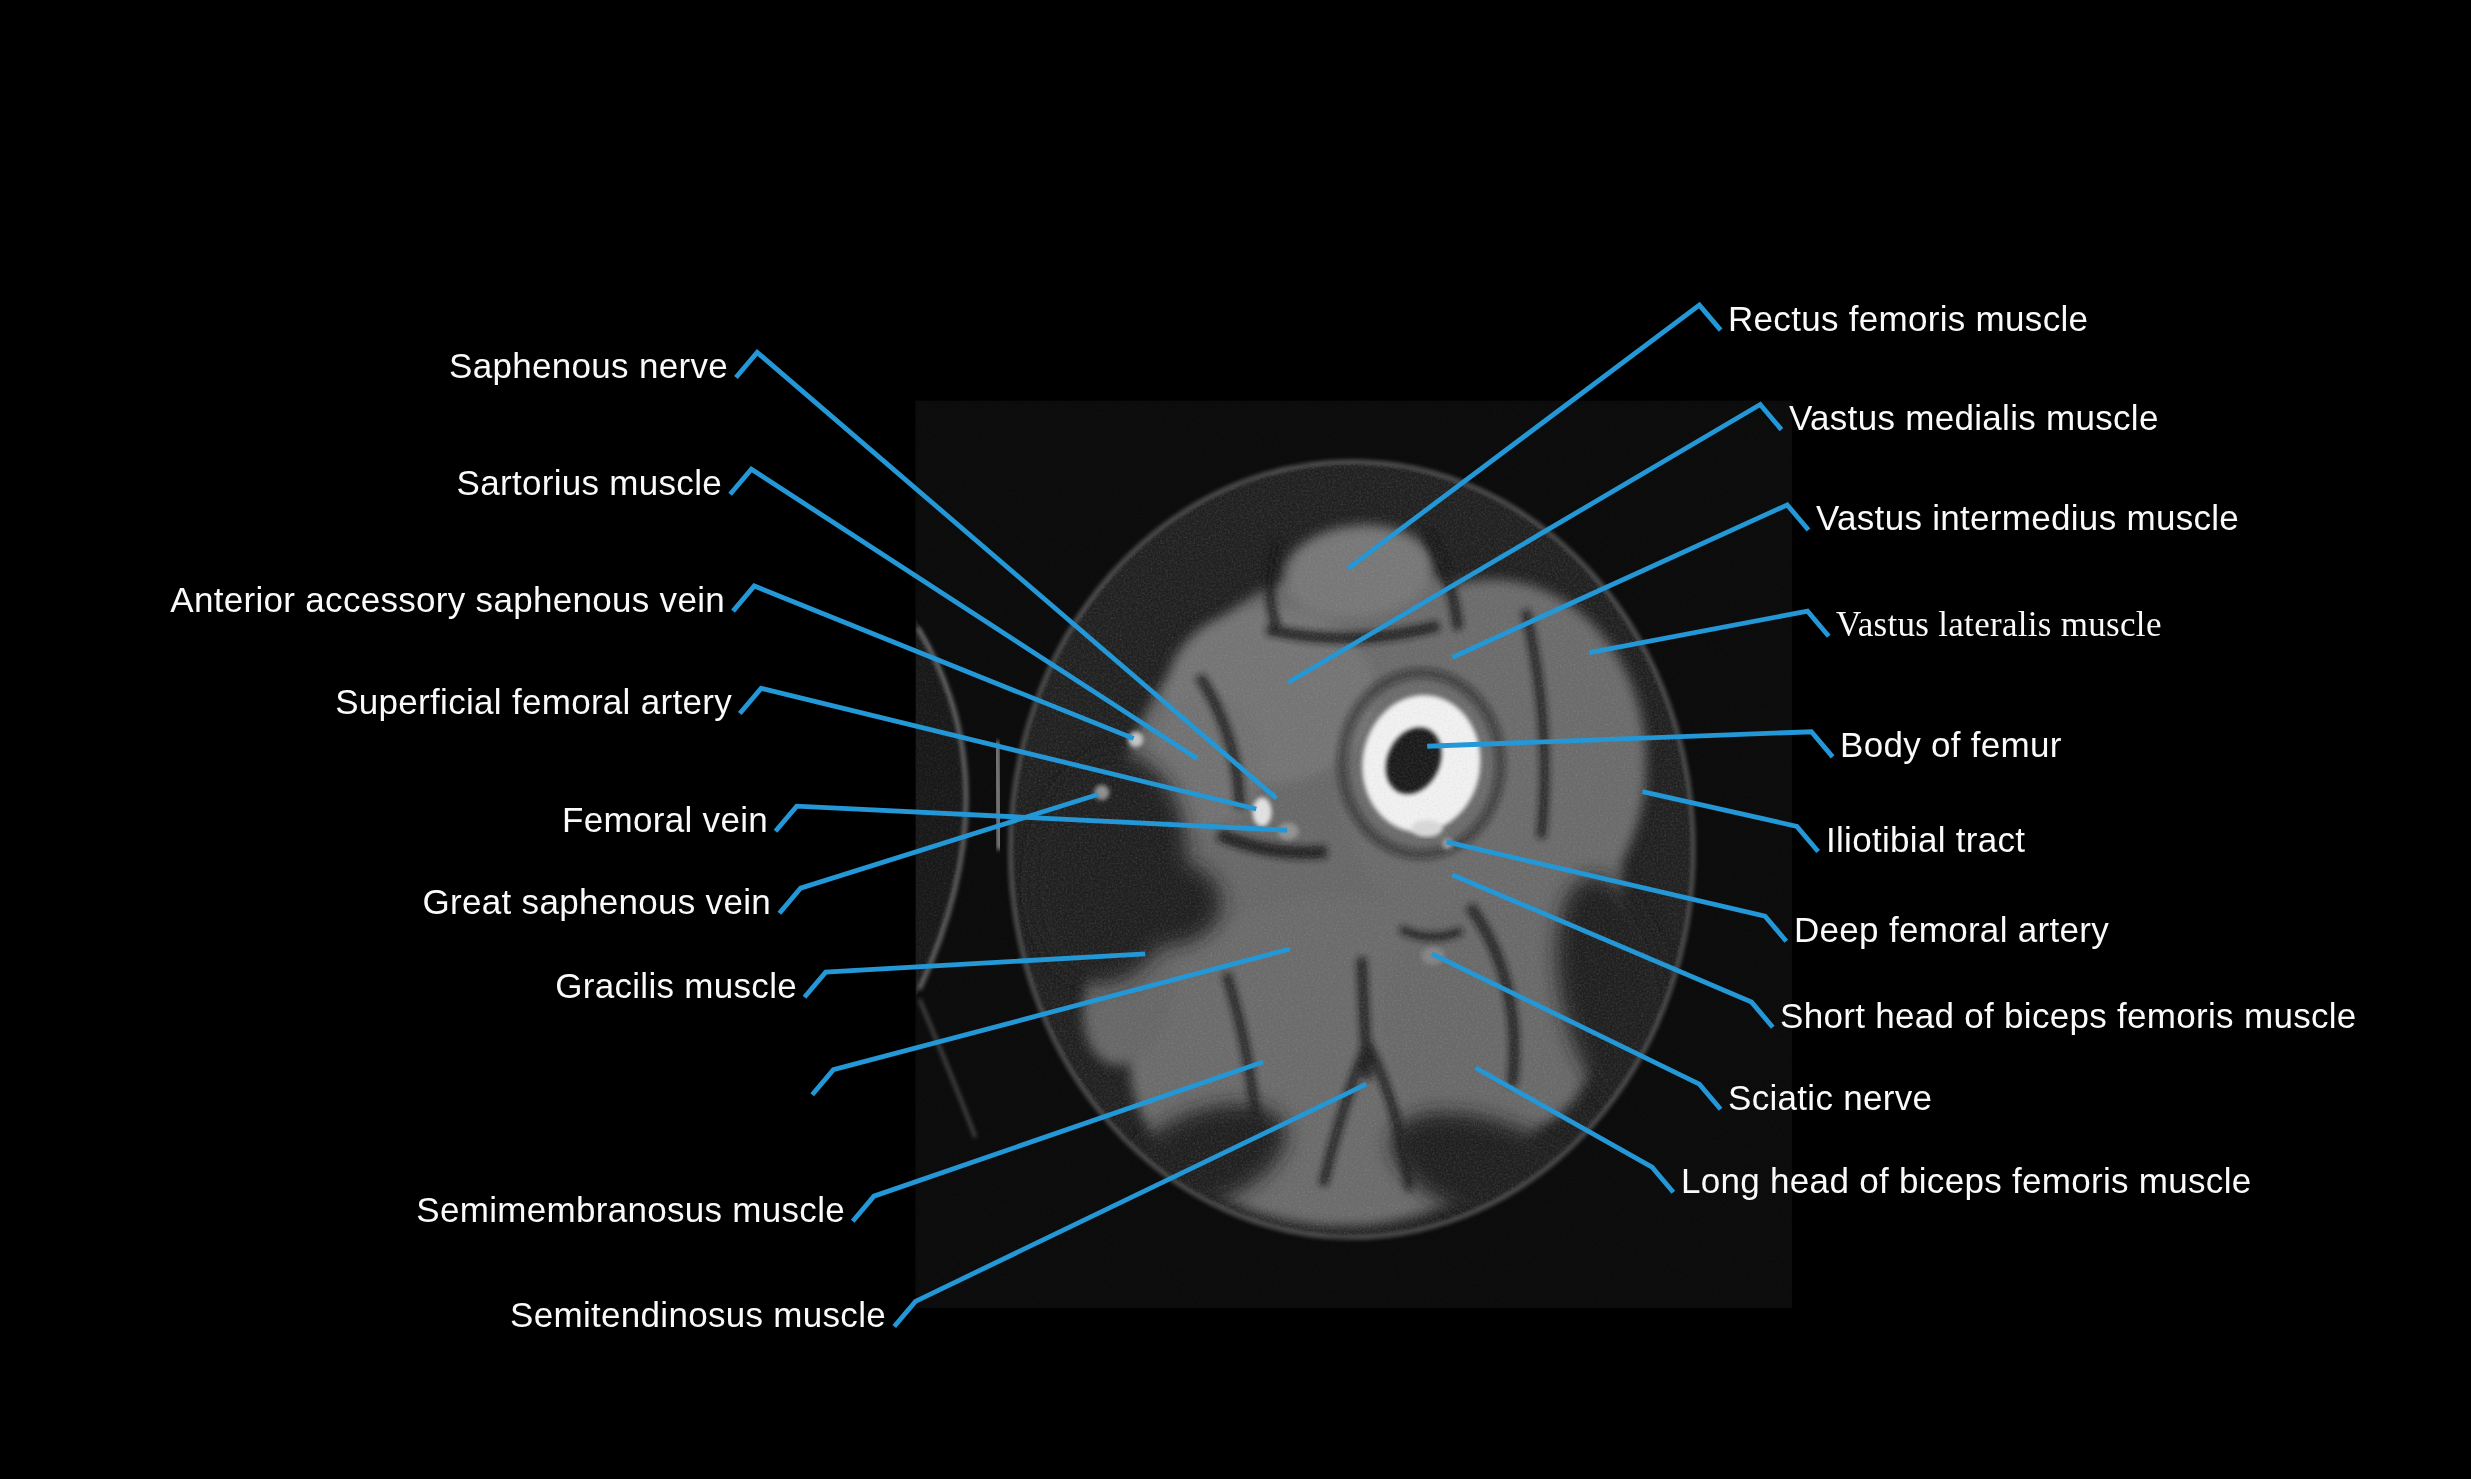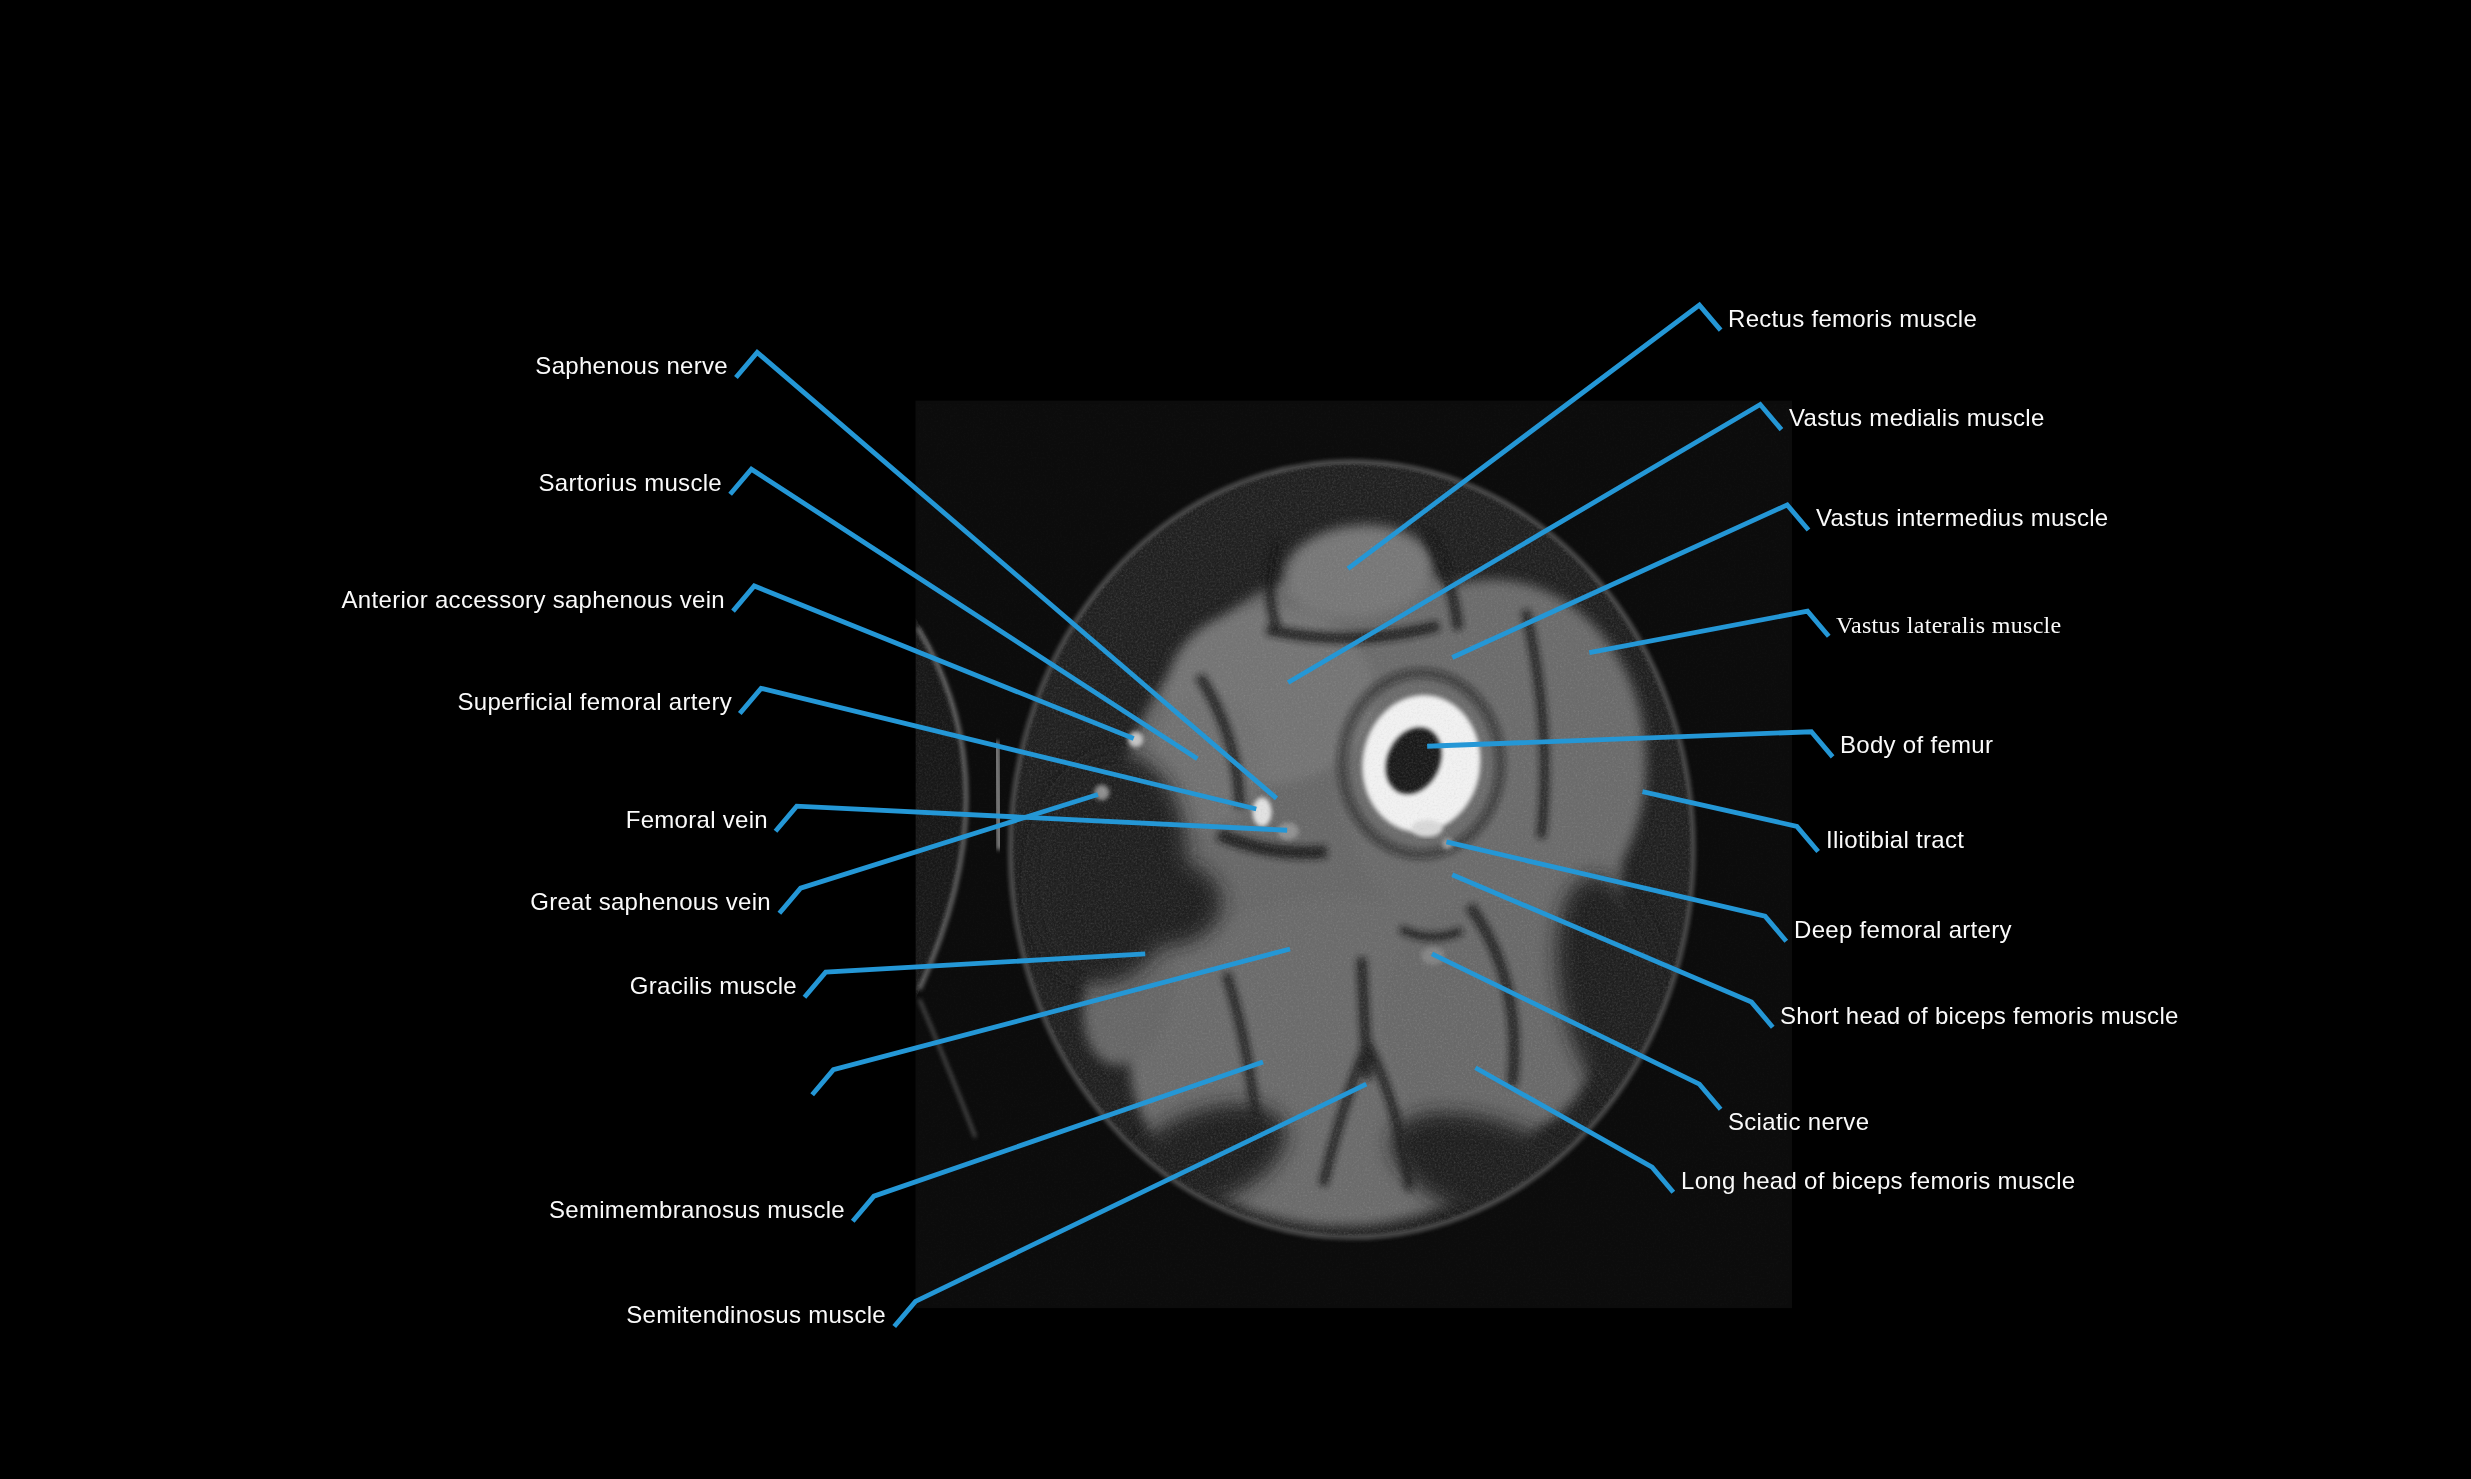--- a/index.html
+++ b/index.html
@@ -15,21 +15,21 @@
     font-family: "Liberation Sans", sans-serif;
     overflow: hidden;
   }
   #ct-art, #leader-lines {
     position: absolute; left: 0; top: 0;
     width: 2472px; height: 1479px;
   }
   #label-layer { position: absolute; left: 0; top: 0; width: 2472px; height: 1479px; }
   .anat-label {
     position: absolute;
-    font-size: 24px;
+    font-size: 35px;
     line-height: 1.1;
     color: #fafafa;
     white-space: nowrap;
     letter-spacing: 0.3px;
     transform: translateY(-50%);
   }
   .anat-label.side-left  { transform: translate(-100%, -50%); text-align: center; }
   .anat-label.side-right { transform: translate(0, -50%); text-align: left; }
   .leader { fill: none; stroke-width: 5px; stroke-linecap: butt; stroke-linejoin: miter; }
 </style>
@@ -181,18 +181,18 @@
       <div class="anat-label side-left" style="left: 845px; top: 1210px; color: rgb(250, 250, 250);">Semimembranosus muscle</div>
       <div class="anat-label side-left" style="left: 886px; top: 1315px; color: rgb(250, 250, 250);">Semitendinosus muscle</div>
       <div class="anat-label side-right" style="left: 1728px; top: 319px; color: rgb(250, 250, 250);">Rectus femoris muscle</div>
       <div class="anat-label side-right" style="left: 1789px; top: 418px; color: rgb(250, 250, 250);">Vastus medialis muscle</div>
       <div class="anat-label side-right" style="left: 1816px; top: 518px; color: rgb(250, 250, 250); text-align: center;">Vastus intermedius muscle</div>
       <div class="anat-label side-right" style="left: 1836px; top: 625px; color: rgb(250, 250, 250); font-family: Liberation Serif, serif;">Vastus lateralis muscle</div>
       <div class="anat-label side-right" style="left: 1840px; top: 745px; color: rgb(250, 250, 250);">Body of femur</div>
       <div class="anat-label side-right" style="left: 1826px; top: 840px; color: rgb(250, 250, 250);">Iliotibial tract</div>
       <div class="anat-label side-right" style="left: 1794px; top: 930px; color: rgb(250, 250, 250);">Deep femoral artery</div>
       <div class="anat-label side-right" style="left: 1780px; top: 1016px; color: rgb(250, 250, 250);">Short head of biceps femoris muscle</div>
-      <div class="anat-label side-right" style="left: 1728px; top: 1098px; color: rgb(250, 250, 250); margin-top: 24px;">Sciatic nerve</div>
+      <div class="anat-label side-right" style="left: 1728px; top: 1098px; color: rgb(250, 250, 250);">Sciatic nerve</div>
       <div class="anat-label side-right" style="left: 1681px; top: 1181px; color: rgb(250, 250, 250);">Long head of biceps femoris muscle</div>
     </div>
 
 </div>
 
 
 </body></html>

